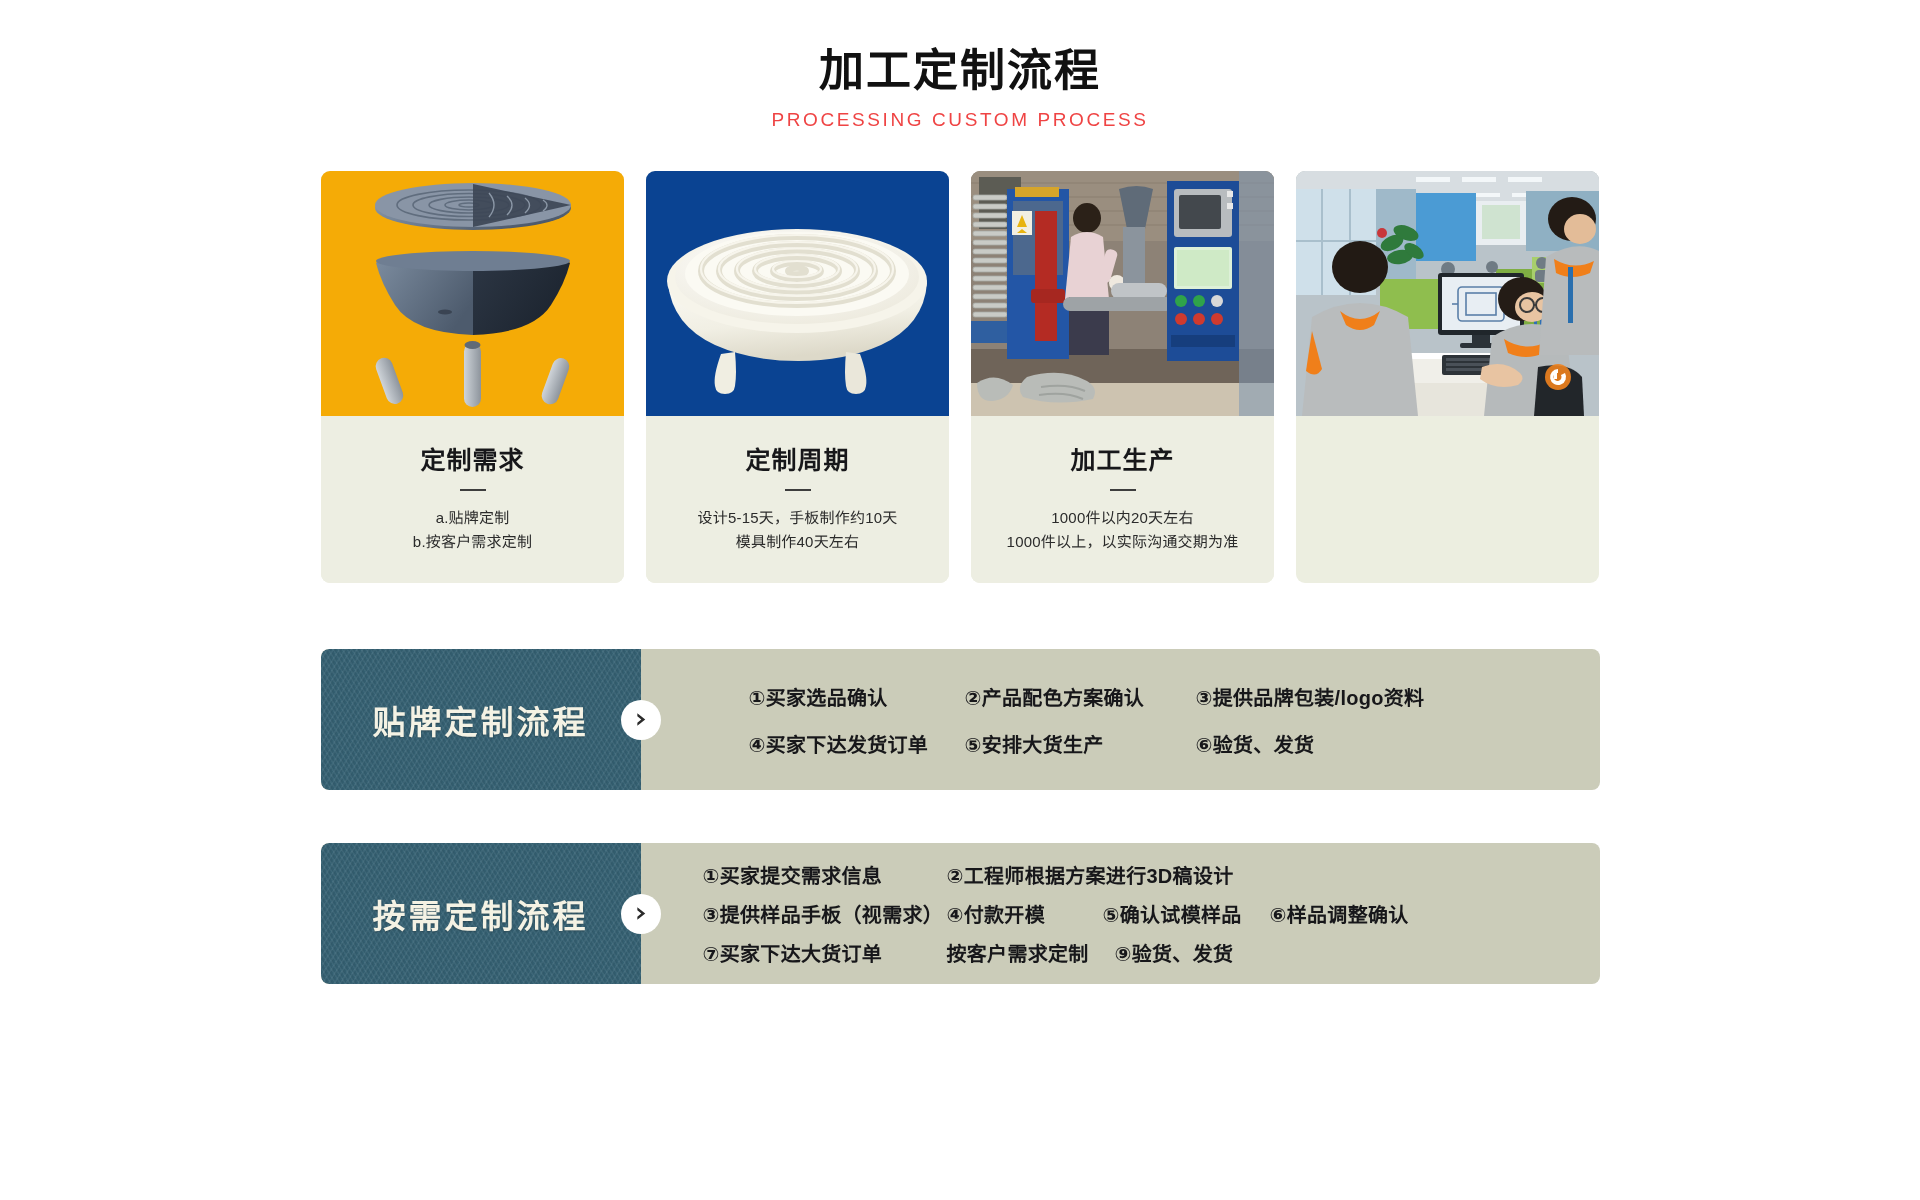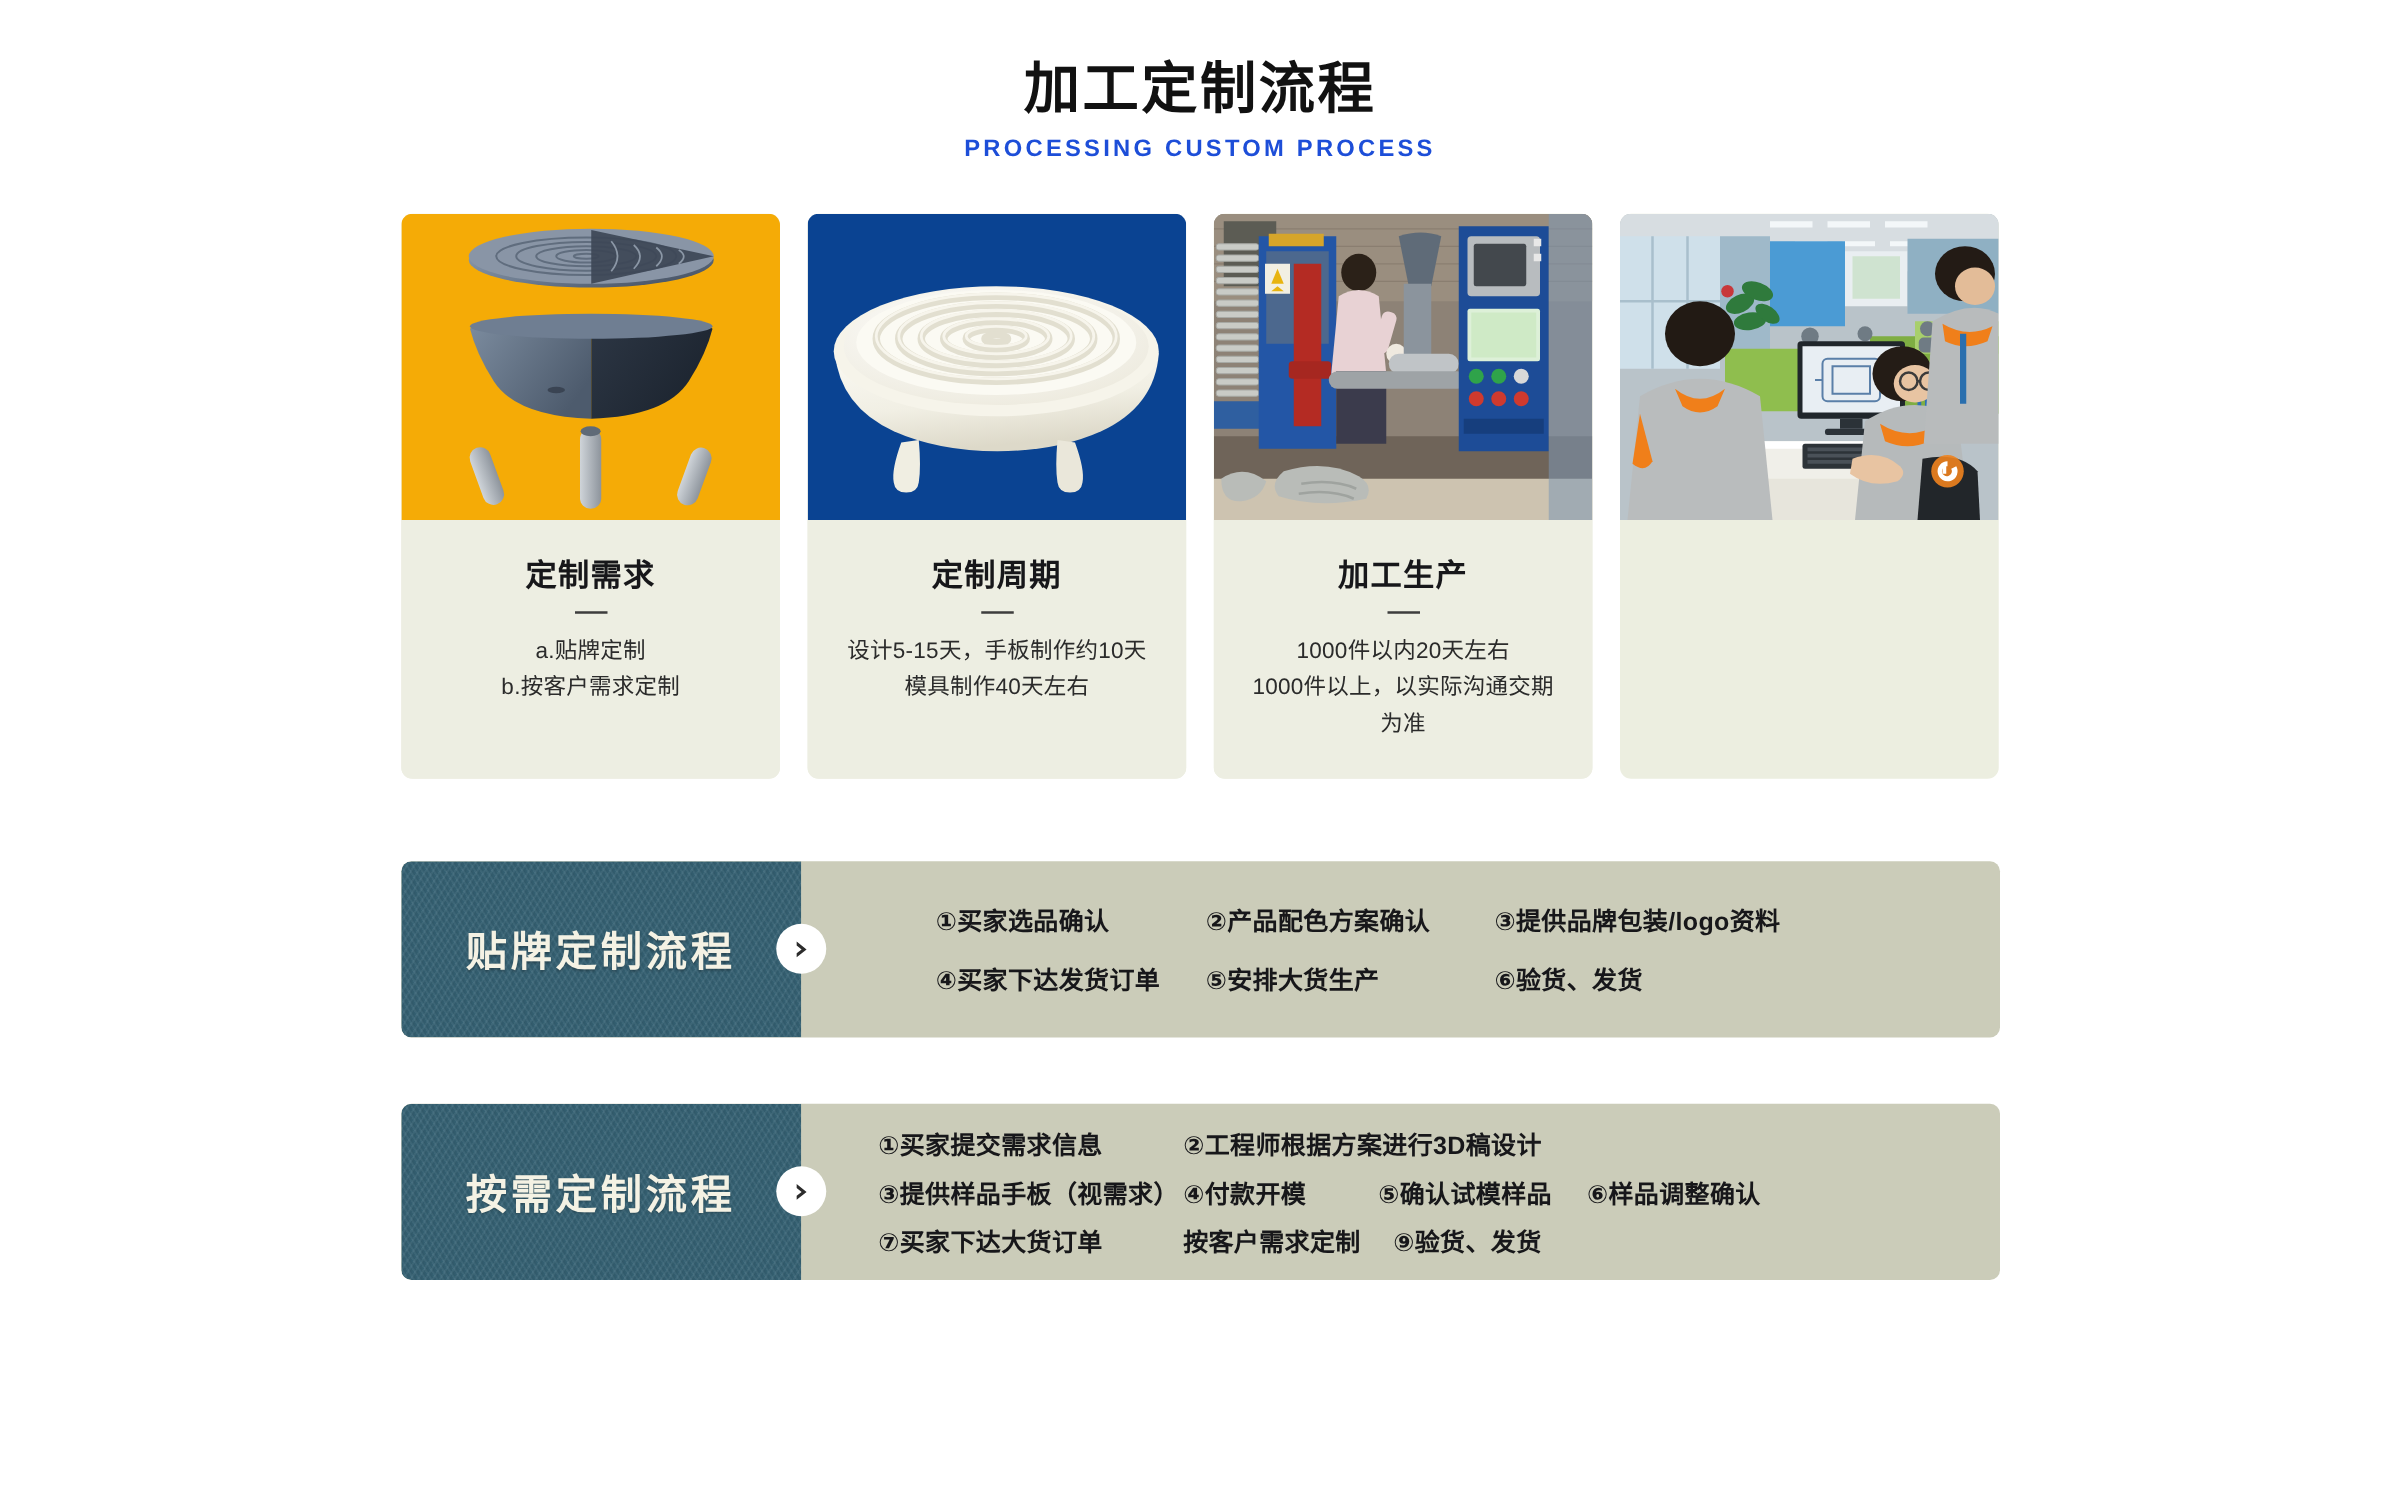--- a/index.html
+++ b/index.html
@@ -28,23 +28,23 @@
   .page-title {
     font-size: 45px;
     font-weight: 700;
     color: #111111;
     letter-spacing: 2px;
     line-height: 1.1;
   }
   .page-subtitle {
     margin-top: 13px;
     font-size: 19px;
-    color: #1d4ed8;
+    color: #ef4444;
     letter-spacing: 2.6px;
-    font-weight: 700;
+    font-weight: 400;
   }
 
   
   .cards {
     display: flex;
     justify-content: center;
     gap: 22px;
     margin-top: 40px;
   }
   .card {
@@ -74,21 +74,21 @@
     color: #17171a;
     letter-spacing: 1px;
   }
   .card-rule {
     width: 26px;
     height: 2px;
     background: #3d3d3d;
     margin: 13px auto 15px;
   }
   .card-line {
-    font-size: 18px;
+    font-size: 15px;
     color: #2b2b2b;
     line-height: 1.65;
     letter-spacing: 0.2px;
   }
 
   
   .banner {
     position: relative;
     width: 1279px;
     margin: 0 auto;

